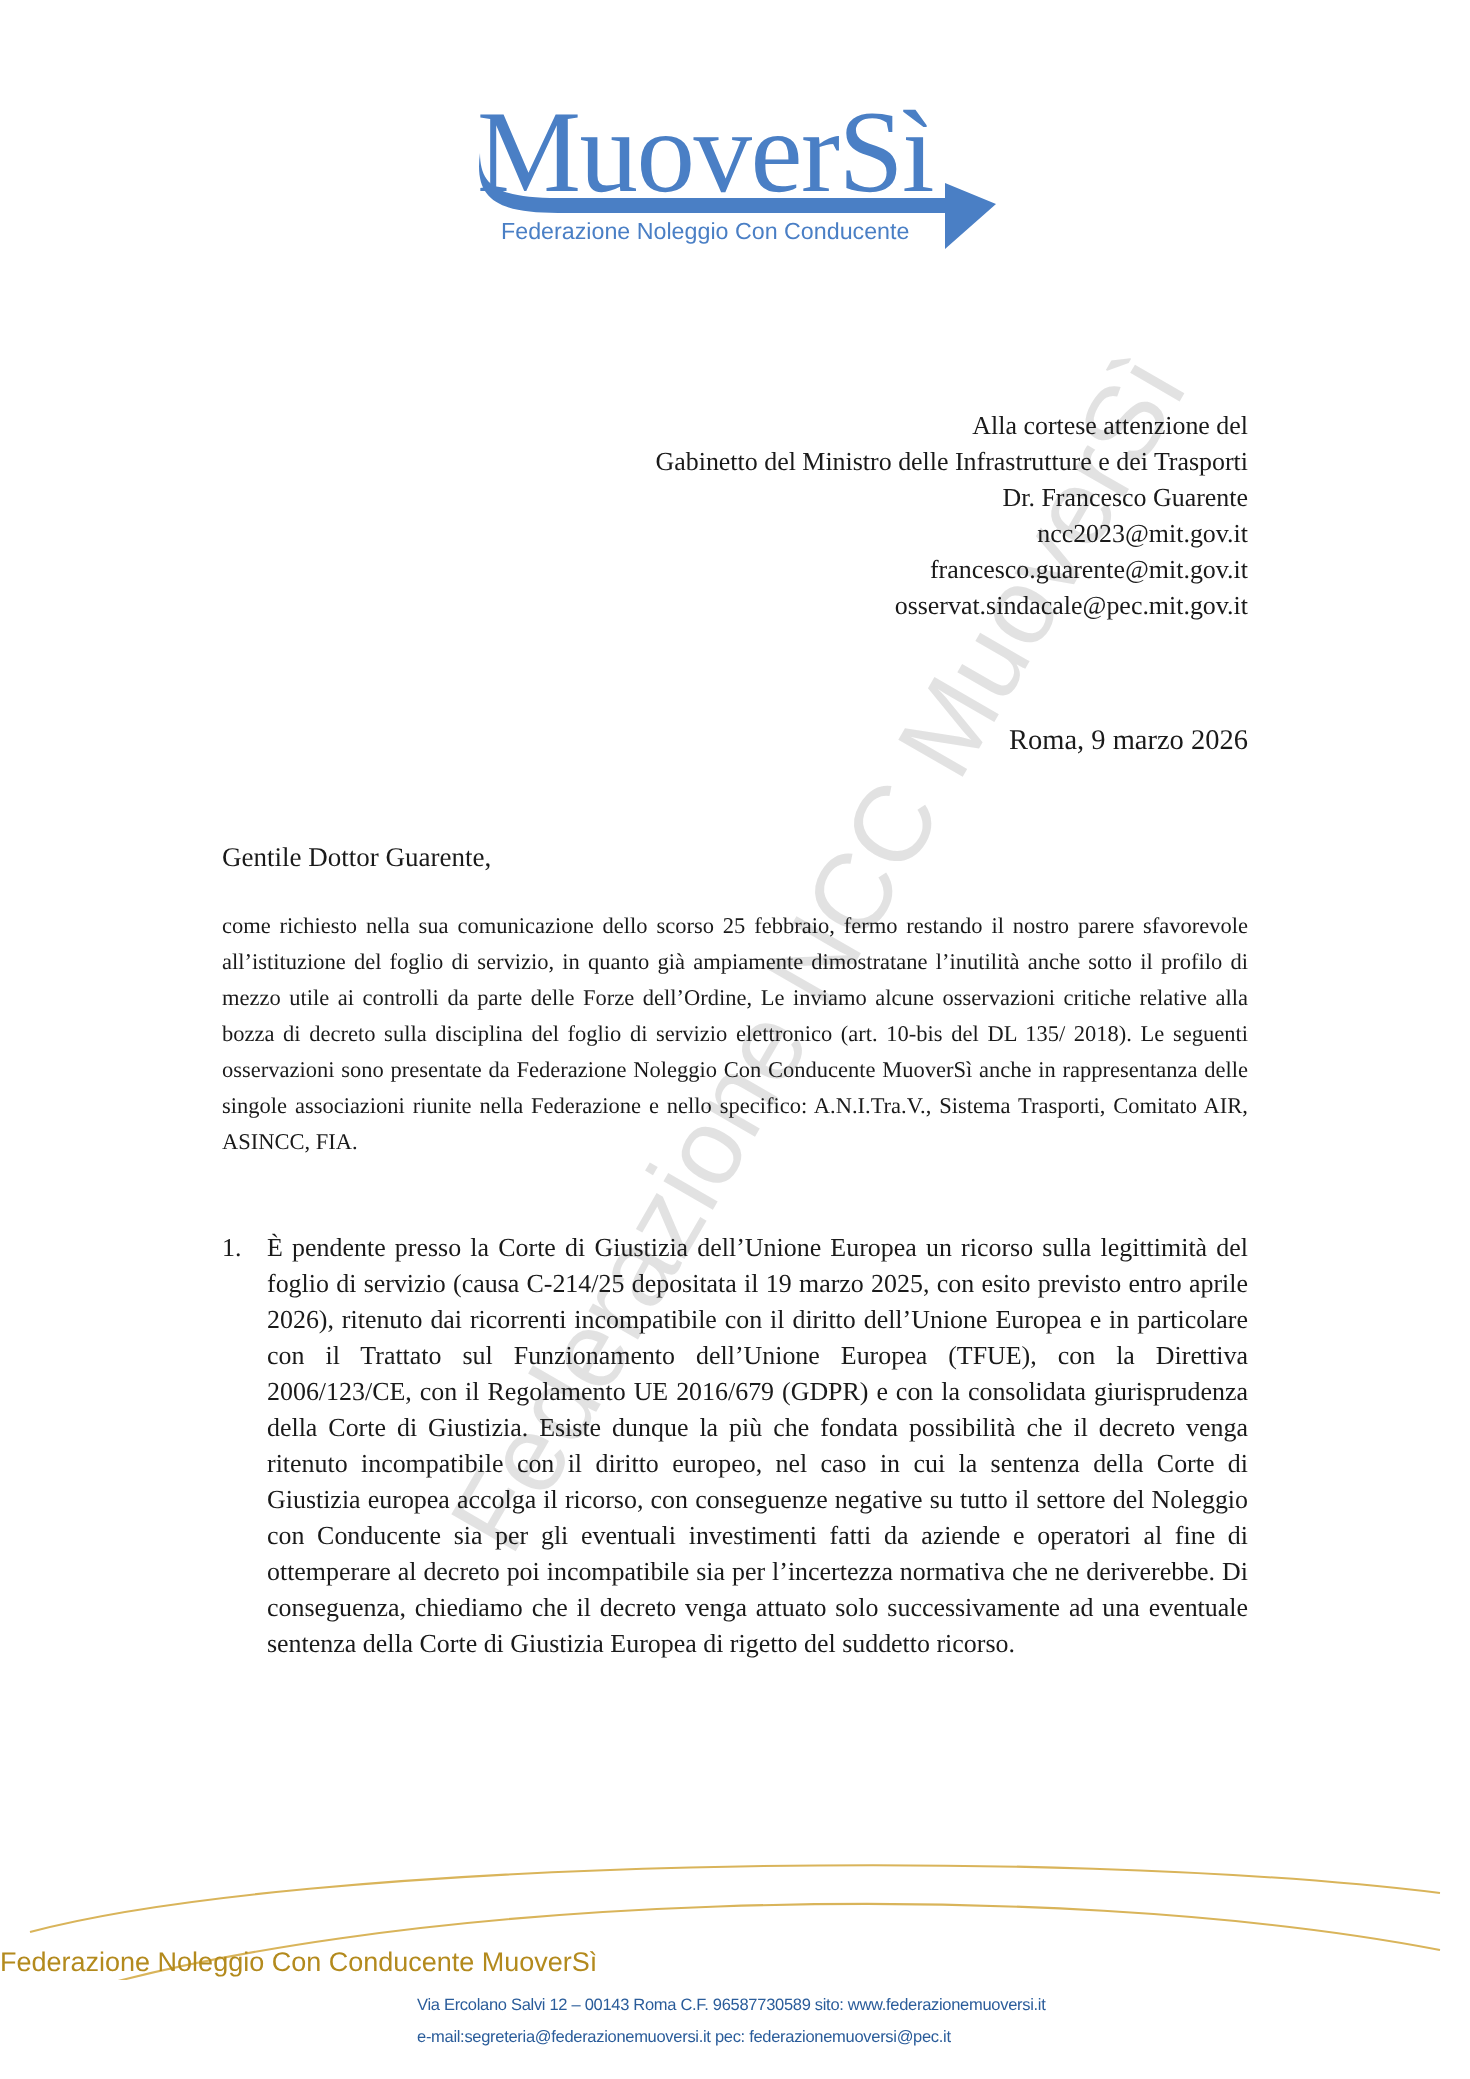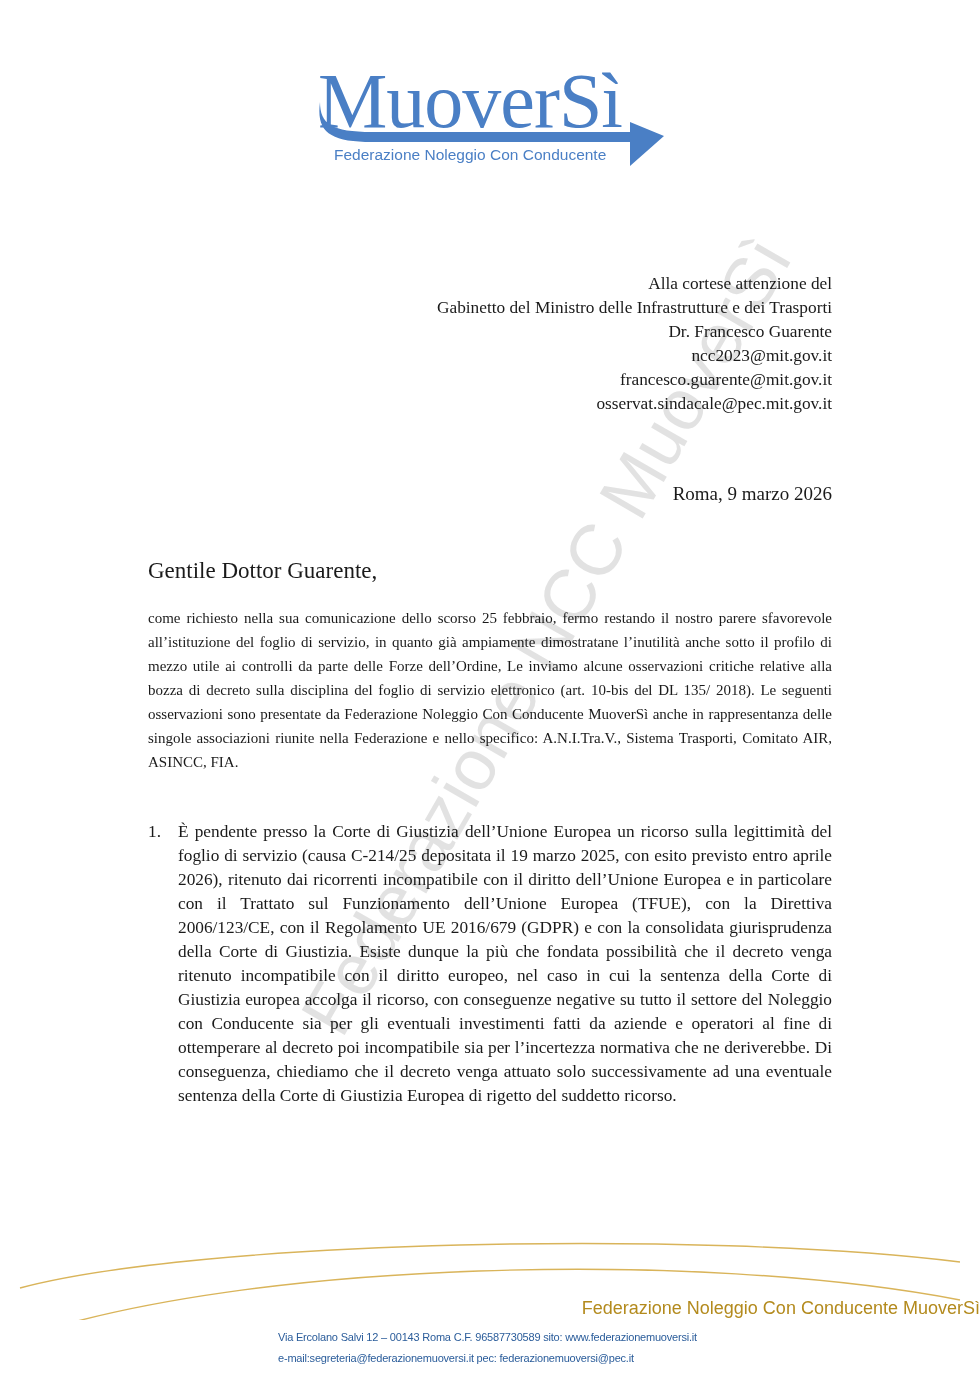--- a/index.html
+++ b/index.html
@@ -20,32 +20,32 @@
                font-family:"Liberation Sans","DejaVu Sans",sans-serif; font-size:72px;
                color:rgba(150,150,150,0.28); transform:rotate(-60deg); transform-origin:center;
                white-space:nowrap; pointer-events:none; z-index:0; }
 
   
   .recipient { position:absolute; right:148px; top:272px; text-align:right;
                font-size:17.3px; line-height:24px; z-index:1; }
   .recipient div { white-space:nowrap; }
 
   .date { position:absolute; right:148px; top:482px; font-size:19px; line-height:24px; z-index:1;text-align:center; }
-  .salutation { position:absolute; left:148px; top:559px; font-size:23px; line-height:24px; z-index:1; }
+  .salutation { position:absolute; left:148px; top:559px; font-size:18px; line-height:24px; z-index:1; }
 
   .body-text { position:absolute; left:148px; top:606px; width:684px; font-size:15px; line-height:24px;
                text-align:justify; z-index:1; }
 
   .list { position:absolute; left:148px; top:820px; width:684px; font-size:17.3px; line-height:24px; z-index:1; }
   .list-item { position:relative; padding-left:30px; text-align:justify; }
   .list-num { position:absolute; left:0; top:0; }
 
   
   .footer-arcs { position:absolute; left:0; top:1240px; }
-  .footer-title { position:absolute; left:0; width:980px; top:1298px; text-align:right;
+  .footer-title { position:absolute; left:0; width:980px; top:1298px; text-align:left;
                   font-family:"Liberation Sans","DejaVu Sans",sans-serif; font-size:18px; color:#b38a1d; }
   .footer-line1, .footer-line2 { position:absolute; left:278px; font-family:"Liberation Sans","DejaVu Sans",sans-serif;
                   font-size:11px; color:#2a5c9a; white-space:nowrap; letter-spacing:-0.2px; }
   .footer-line1 { top:1331px; }
   .footer-line2 { top:1352px; }
 </style>
 </head>
 <body>
 
 <div class="page">

